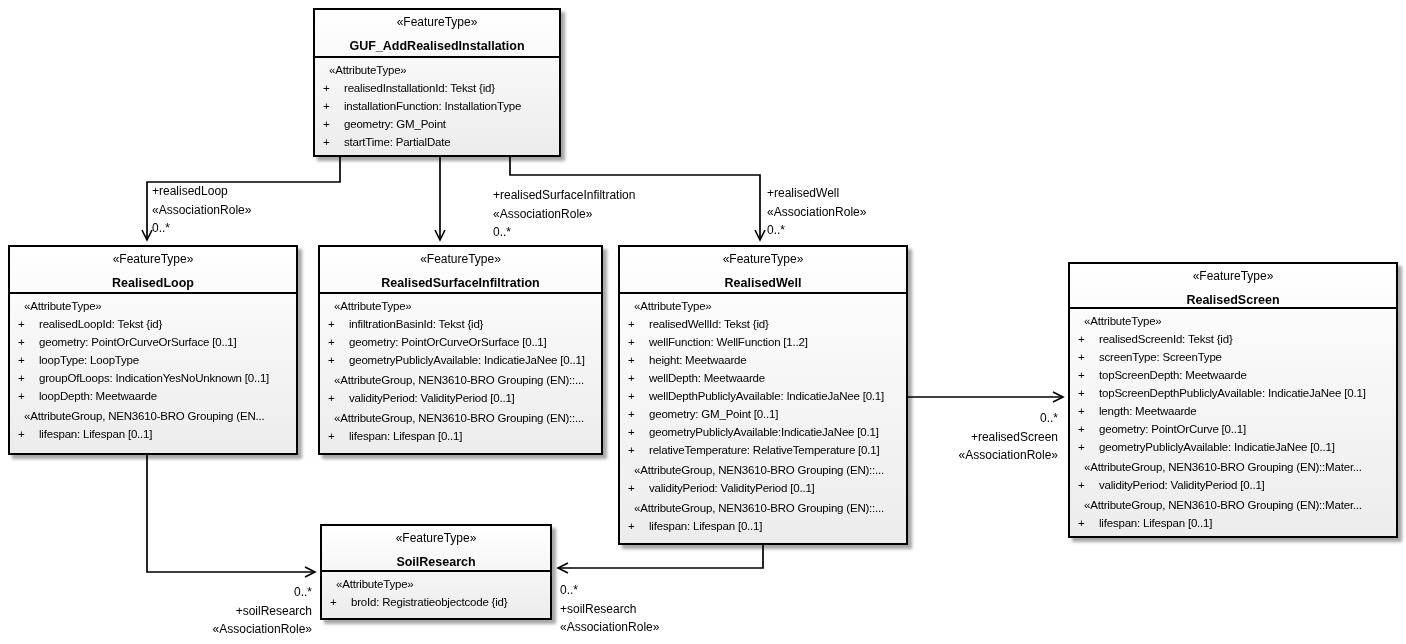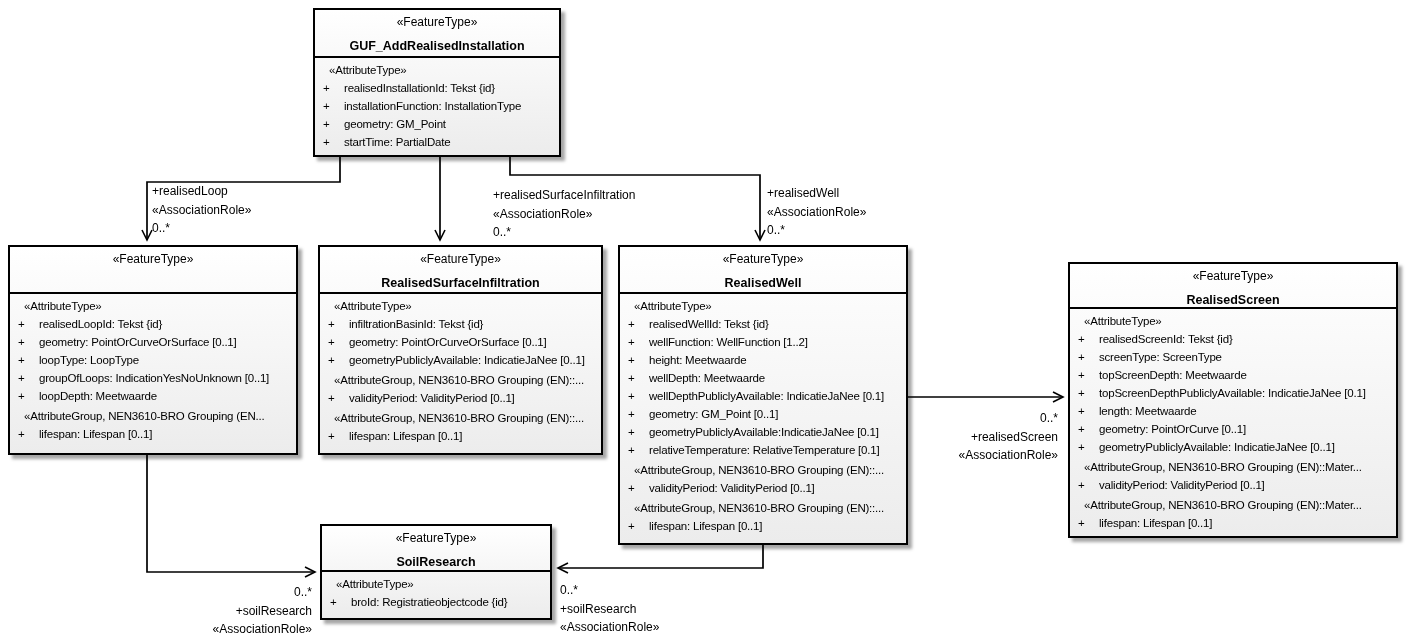--- a/index.html
+++ b/index.html
@@ -51,20 +51,21 @@
         <div class="row group"><span class="rtext">«AttributeType»</span></div>
         <div class="row attr"><span class="plus">+</span><span class="rtext">realisedInstallationId: Tekst {id}</span></div>
         <div class="row attr"><span class="plus">+</span><span class="rtext">installationFunction: InstallationType</span></div>
         <div class="row attr"><span class="plus">+</span><span class="rtext">geometry: GM_Point</span></div>
         <div class="row attr"><span class="plus">+</span><span class="rtext">startTime: PartialDate</span></div>
       </div>
     </div>
     <div class="uml-box" style="left: 8px; top: 245px; width: 290px; height: 210px;">
       <div class="head" style="height:47px">
        <div class="stereo">«FeatureType»</div>
+       <div class="cname">RealisedLoop</div>
      </div>
      <div class="attrs">
         <div class="row group"><span class="rtext">«AttributeType»</span></div>
         <div class="row attr"><span class="plus">+</span><span class="rtext">realisedLoopId: Tekst {id}</span></div>
         <div class="row attr"><span class="plus">+</span><span class="rtext">geometry: PointOrCurveOrSurface [0..1]</span></div>
         <div class="row attr"><span class="plus">+</span><span class="rtext">loopType: LoopType</span></div>
         <div class="row attr"><span class="plus">+</span><span class="rtext">groupOfLoops: IndicationYesNoUnknown [0..1]</span></div>
         <div class="row attr"><span class="plus">+</span><span class="rtext">loopDepth: Meetwaarde</span></div>
         <div class="row group"><span class="rtext">«AttributeGroup, NEN3610-BRO Grouping (EN...</span></div>
         <div class="row attr"><span class="plus">+</span><span class="rtext">lifespan: Lifespan [0..1]</span></div>

